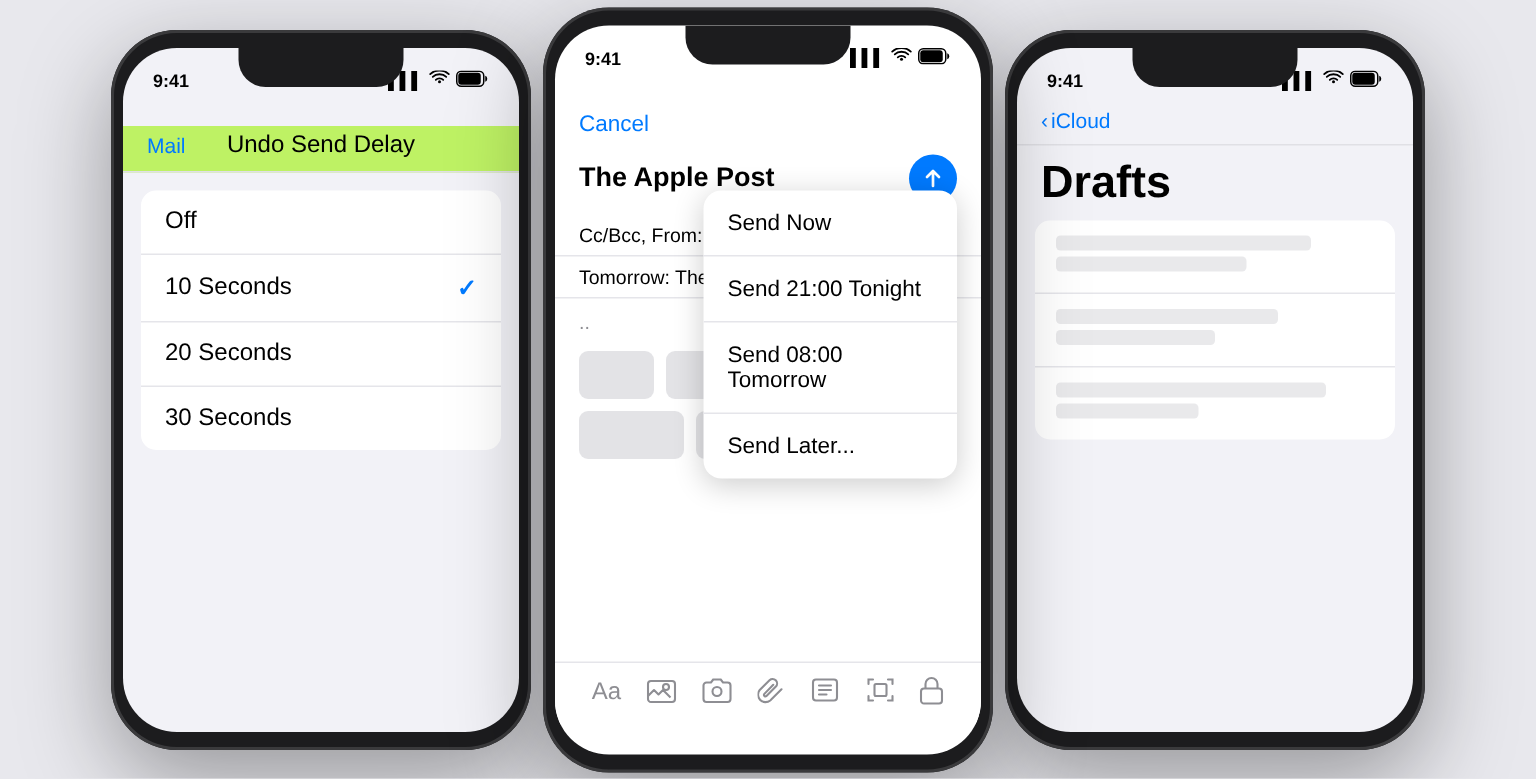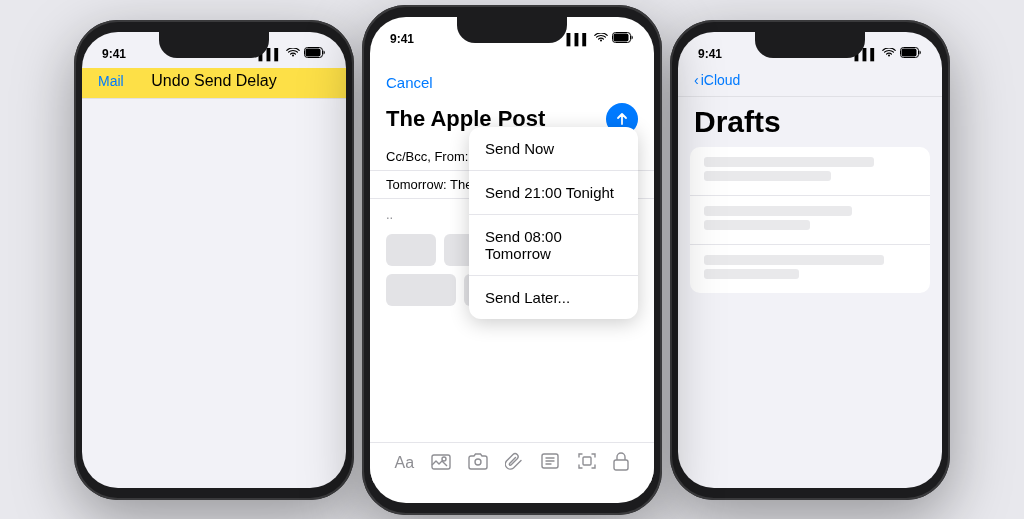--- a/index.html
+++ b/index.html
@@ -79,23 +79,24 @@
     
     .phone-1 .phone-screen {
       background: #f2f2f7;
     }
 
     .phone-1 .nav-bar {
       display: flex;
       align-items: center;
       justify-content: center;
       padding: 4px 16px 8px;
-      background: #fde047;
+      background: #bef264;
       position: relative;
       border-bottom: 1px solid #e0e0e5;
+      margin-top: 16px;
     }
 
     .phone-1 .nav-back {
       position: absolute;
       left: 16px;
       color: #007aff;
       font-size: 14px;
     }
 
     .phone-1 .nav-title {
@@ -159,21 +160,21 @@
     }
 
     .phone-2 .compose-title-row {
       display: flex;
       align-items: center;
       justify-content: space-between;
       padding: 4px 16px 8px;
     }
 
     .phone-2 .compose-title {
-      font-size: 22px;
+      font-size: 18px;
       font-weight: 700;
       color: #000;
     }
 
     .phone-2 .send-btn {
       width: 32px;
       height: 32px;
       background: #007aff;
       border-radius: 50%;
       display: flex;
@@ -351,20 +352,35 @@
               <rect x="1.5" y="1.5" width="15" height="8" rx="2" fill="#000"></rect>
               <path d="M19.5 3.5v4c.8-.3 1.3-.9 1.3-2s-.5-1.7-1.3-2z" fill="#000"></path>
             </svg>
           </span>
         </div>
       </div>
       <div class="nav-bar">
         <span class="nav-back">Mail</span>
         <span class="nav-title">Undo Send Delay</span>
       </div>
+      <div class="list-section">
+        <div class="list-item">
+          <span>Off</span>
+        </div>
+        <div class="list-item">
+          <span>10 Seconds</span>
+          <span class="checkmark">✓</span>
+        </div>
+        <div class="list-item">
+          <span>20 Seconds</span>
+        </div>
+        <div class="list-item">
+          <span>30 Seconds</span>
+        </div>
+      </div>
     </div>
   </div>
 
   <div class="phone phone-2">
     <div class="phone-screen">
       <div class="notch"></div>
       <div class="status-bar">
         <span class="status-time">9:41</span>
         <div class="status-icons">
           <span>▌▌▌</span>

